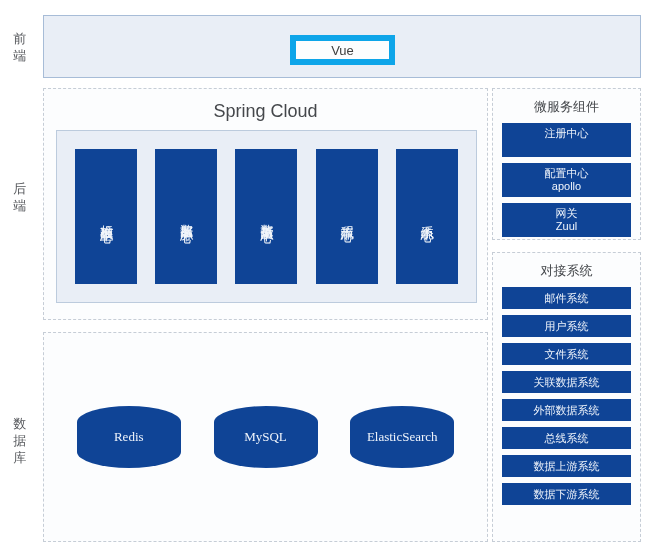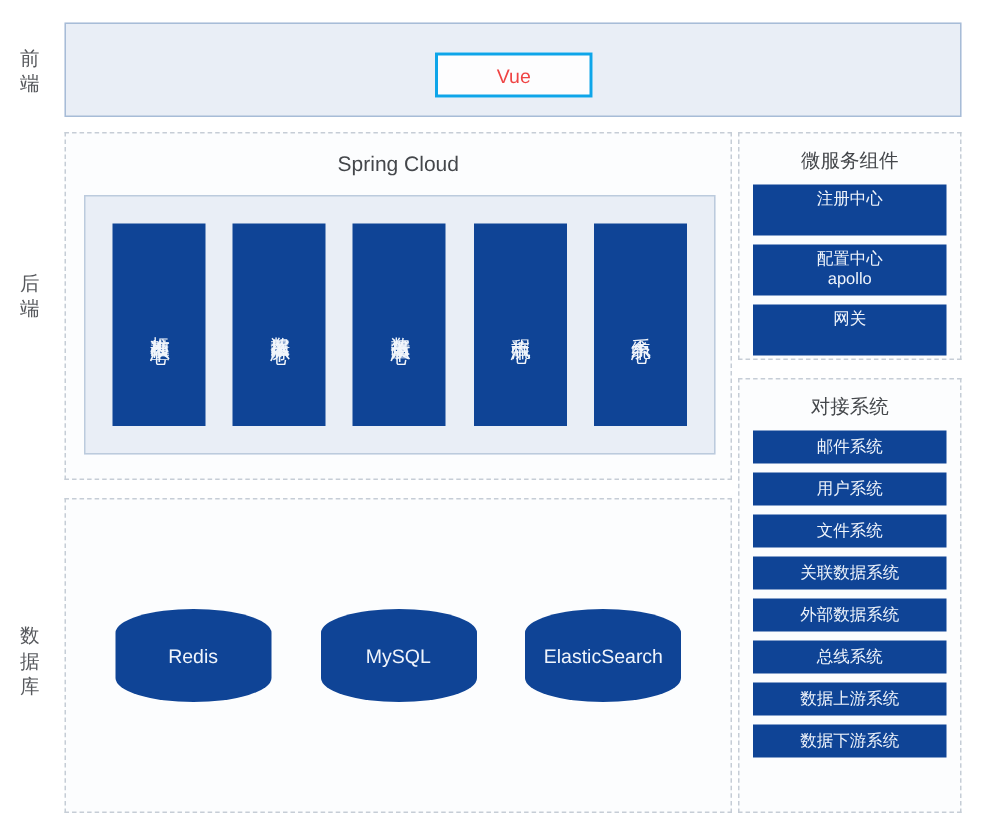--- a/index.html
+++ b/index.html
@@ -52,47 +52,47 @@
     border: 1px solid #a7bcd7;
     box-sizing: border-box;
   }
   #vue-box {
     position: absolute;
     left: 246px;
     top: 19px;
     width: 105px;
     height: 30px;
     background: #fdfdfe;
-    border: 2px solid #0ea5e9;
+    border: 6px solid #0ea5e9;
     box-sizing: border-box;
     display: flex;
     align-items: center;
     justify-content: center;
     font-size: 13px;
-    color: #ef4444;
+    color: #404040;
   }
 
   
   #springcloud-panel {
     position: absolute;
     left: 43px;
     top: 88px;
     width: 445px;
     height: 232px;
     border: 1px dashed #c6cdd6;
     background: #fcfdfe;
     box-sizing: border-box;
   }
   #springcloud-title {
     position: absolute;
     left: 0;
     top: 12px;
     width: 100%;
     text-align: center;
-    font-size: 14px;
+    font-size: 18px;
     color: #44474b;
   }
   #springcloud-inner {
     position: absolute;
     left: 12px;
     top: 41px;
     width: 421px;
     height: 173px;
     background: #e9eef6;
     border: 1px solid #bccbdd;
@@ -125,20 +125,21 @@
   
   #database-panel {
     position: absolute;
     left: 43px;
     top: 332px;
     width: 445px;
     height: 210px;
     border: 1px dashed #c6cdd6;
     background: #fcfdfe;
     box-sizing: border-box;
+    font-family: Liberation Serif, serif;
   }
   #db-row {
     position: absolute;
     left: 0;
     top: 0;
     width: 100%;
     height: 100%;
     display: flex;
     align-items: center;
     justify-content: space-evenly;
@@ -260,20 +261,21 @@
     <div class="side-list">
       <div class="side-item">
         <span>注册中心</span>
       </div>
       <div class="side-item">
         <span>配置中心</span>
         <span class="l2">apollo</span>
       </div>
       <div class="side-item">
         <span>网关</span>
+        <span class="l2">Zuul</span>
       </div>
     </div>
   </div>
 
   <div class="side-panel" id="connect-panel">
     <div class="side-title">对接系统</div>
     <div class="side-list">
       <div class="side-item">邮件系统</div>
       <div class="side-item">用户系统</div>
       <div class="side-item">文件系统</div>

